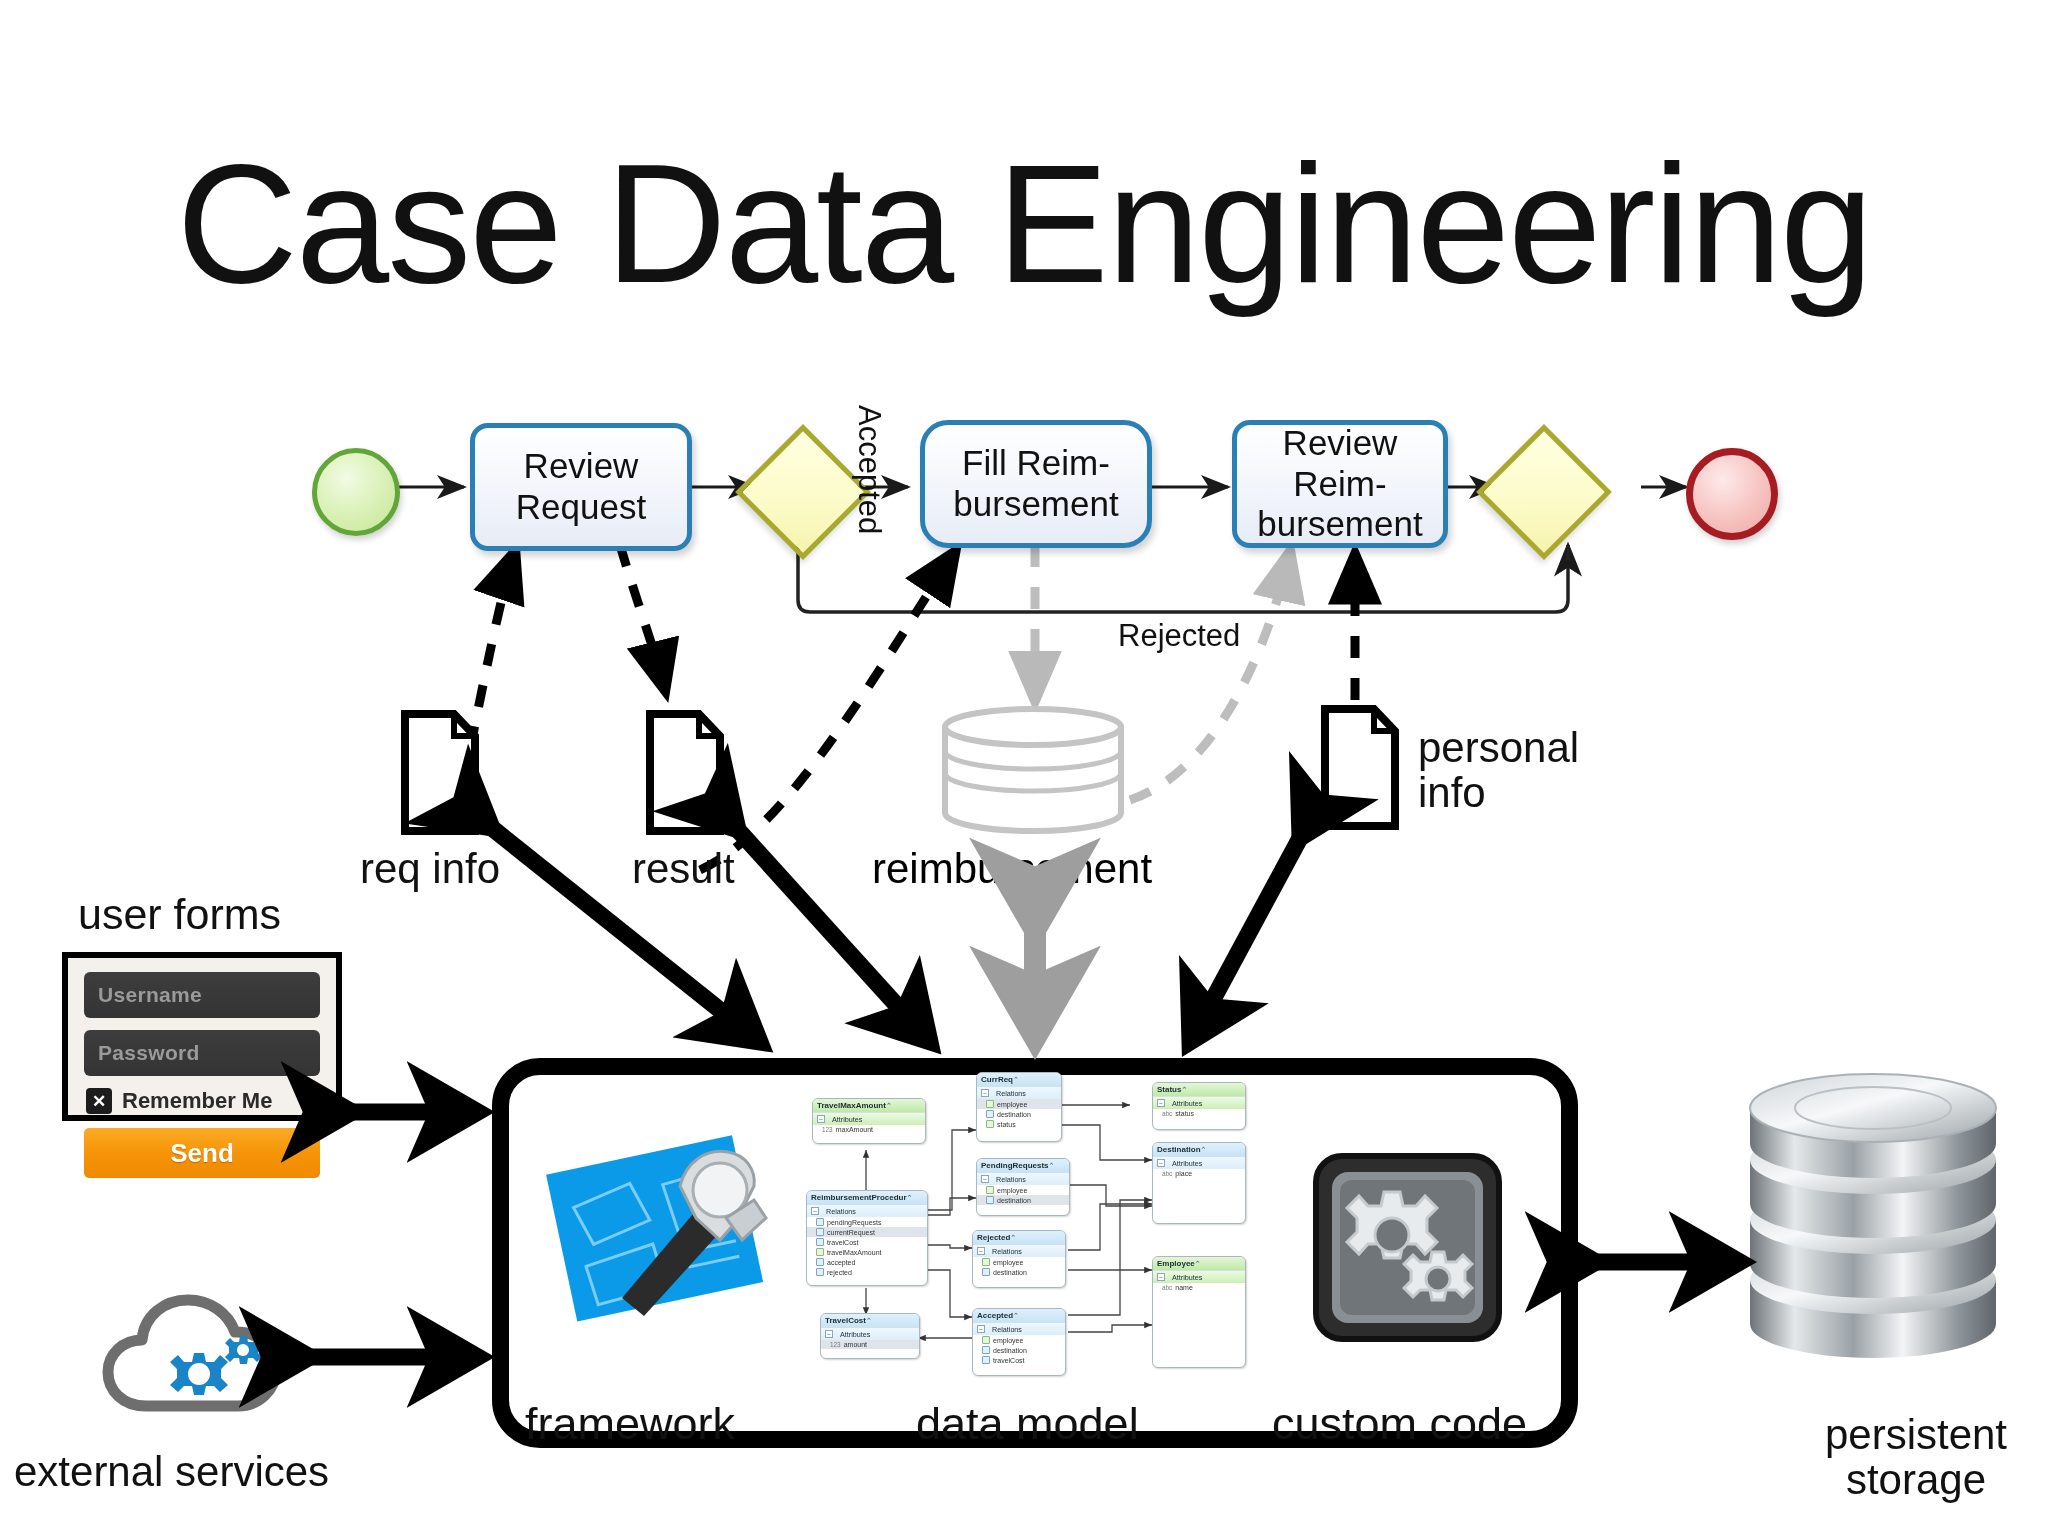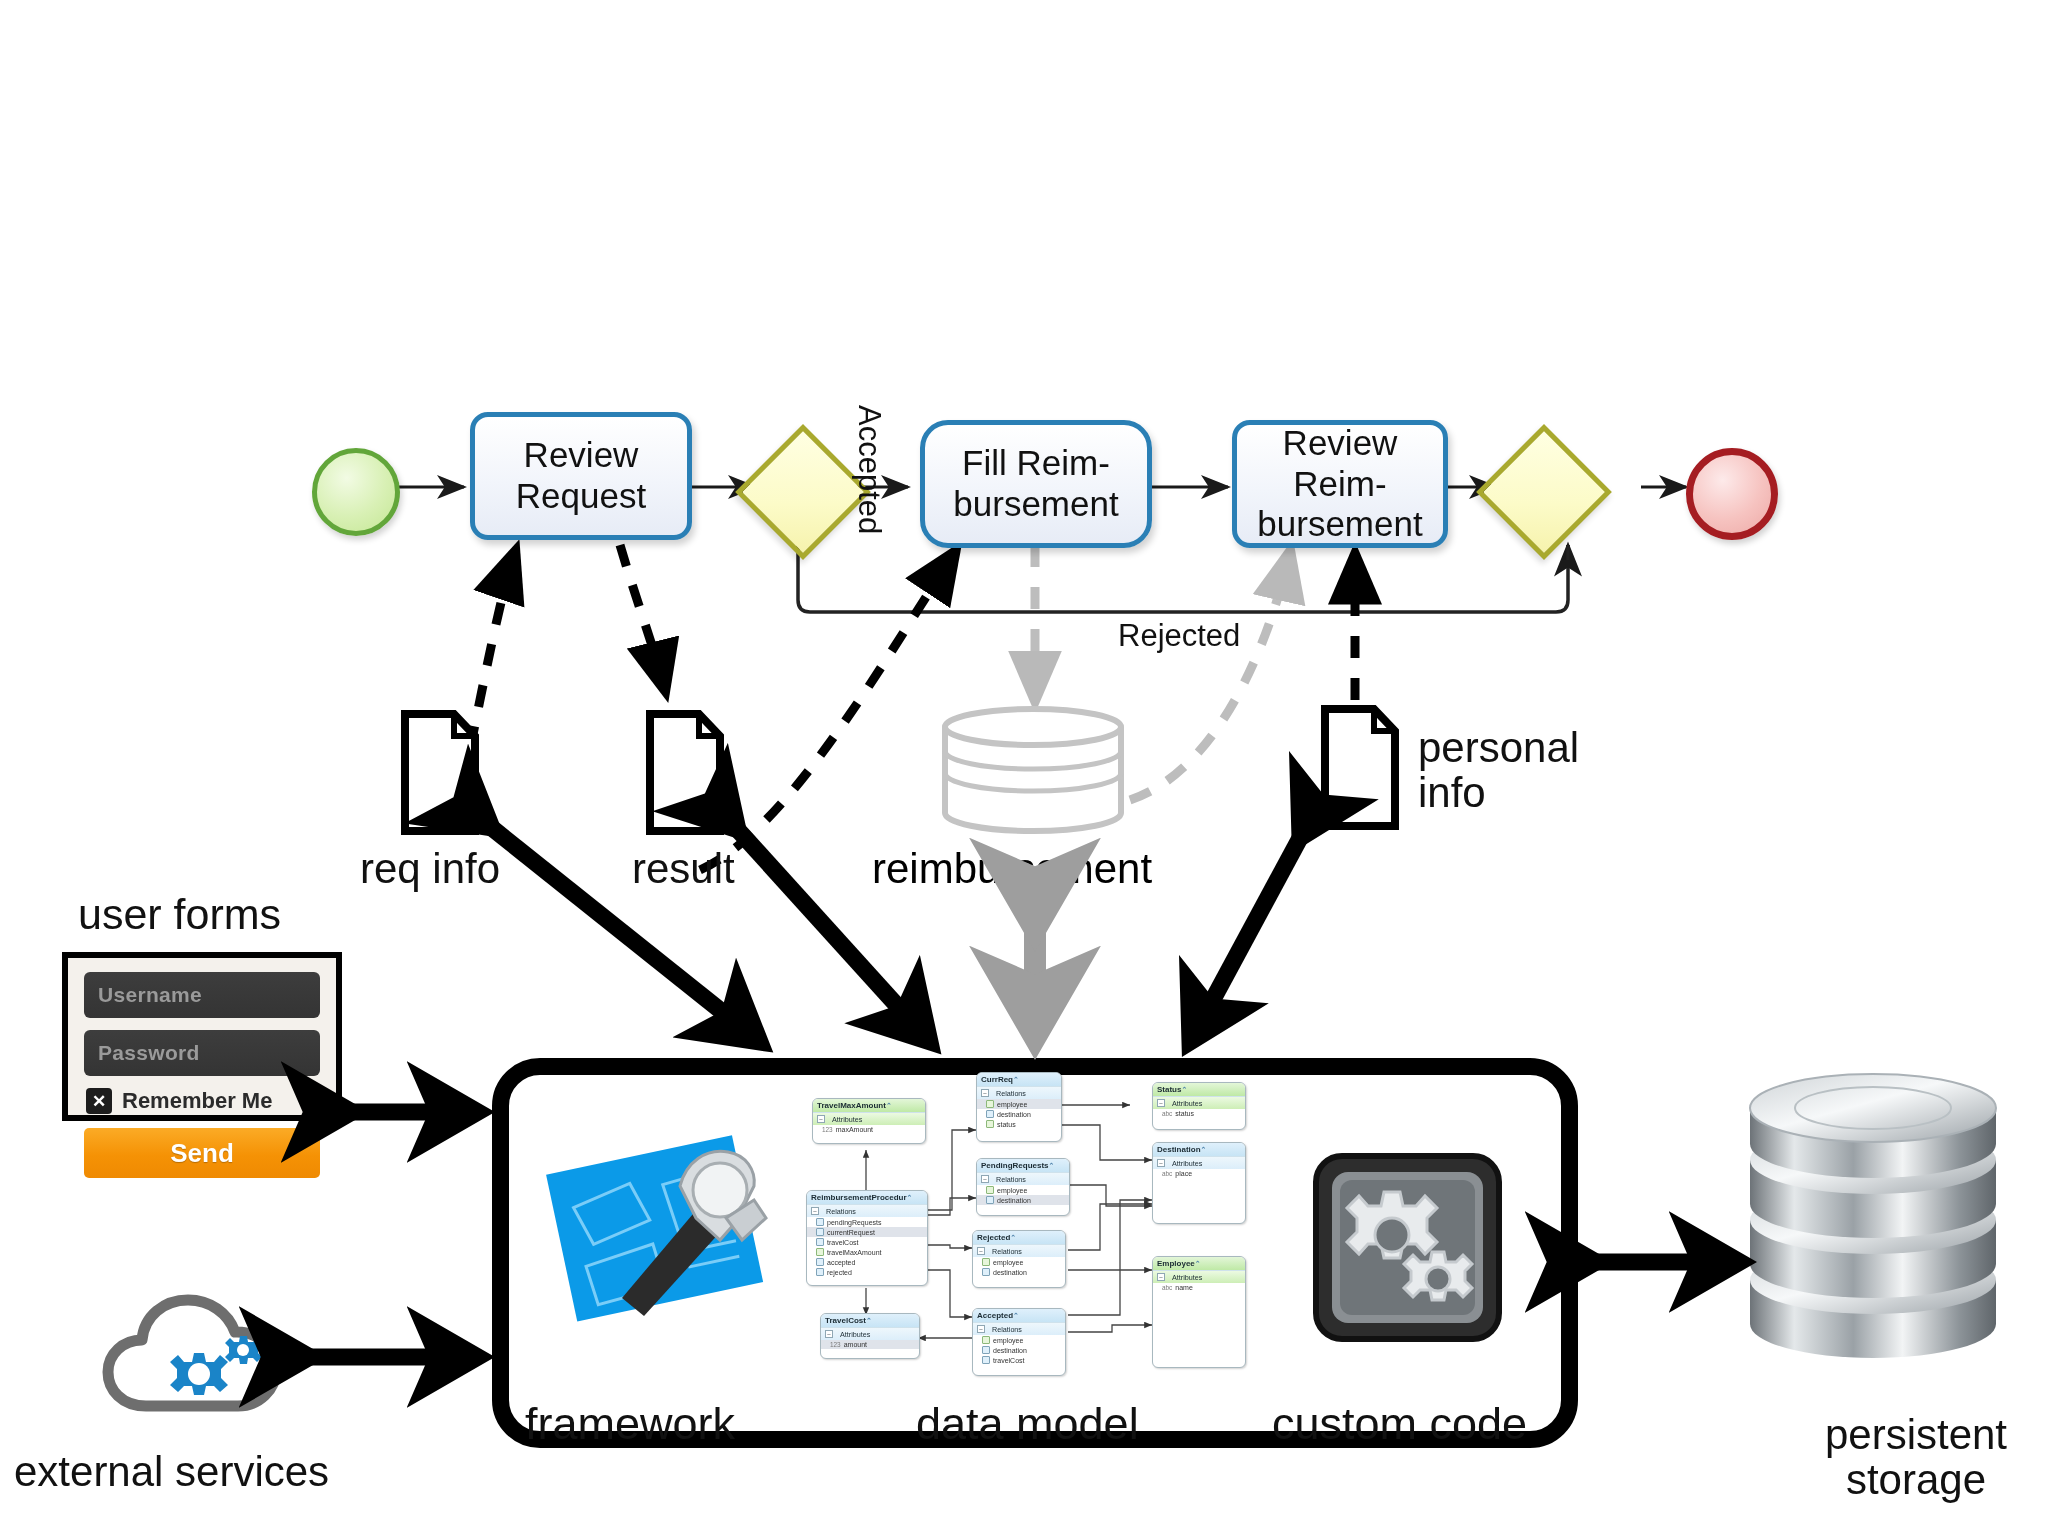--- a/index.html
+++ b/index.html
@@ -154,20 +154,21 @@
     position:absolute;left:0;right:0;top:1478px;text-align:center;
     font-size:30px;color:#222;
   }
   .arrowlayer{position:absolute;left:0;top:0;width:2048px;height:1536px;pointer-events:none;}
 </style>
 </head>
 <body>
 
 <div class="slide">
 
+  <div id="slide-title">Case Data Engineering</div>
 
   <div class="bpmn">
 
     <svg class="arrowlayer" viewBox="0 0 2048 1536">
       <defs>
         <marker id="ah" markerWidth="11" markerHeight="11" refX="9" refY="4" orient="auto">
           <path d="M0,0 L10,4 L0,8 L2.6,4 z" fill="#1a1a1a"></path>
         </marker>
         <marker id="ahb" markerWidth="8" markerHeight="8" refX="5.5" refY="3" orient="auto">
           <path d="M0,0 L7,3 L0,6 z" fill="#000"></path>
@@ -196,21 +197,21 @@
 
       <path d="M1355,700 L1355,555" stroke="#000" stroke-width="9" stroke-dasharray="22 20" fill="none" marker-end="url(#ahb)"></path>
 
       <path d="M1035,545 L1035,700" stroke="#bdbdbd" stroke-width="9" stroke-dasharray="22 20" fill="none" marker-end="url(#ahg)"></path>
 
       <path d="M1130,800 C1220,770 1270,640 1290,552" stroke="#bdbdbd" stroke-width="9" stroke-dasharray="22 20" fill="none" marker-end="url(#ahg)"></path>
     </svg>
 
     <div class="startev" style="left:312px;top:448px;"></div>
 
-    <div class="task" style="left:470px;top:412px;width:212px;height:118px;">
+    <div class="task" style="left:470px;top:423px;width:212px;height:118px;">
       <span>Review<br>Request</span>
     </div>
 
     <div class="gw" style="left:755px;top:444px;"></div>
 
     <div class="flowlabel vert" style="left:887px;top:405px;">Accepted</div>
 
     <div class="task" style="left:920px;top:420px;width:222px;height:118px;border-radius:28px;">
       <span>Fill Reim-<br>bursement</span>
     </div>

